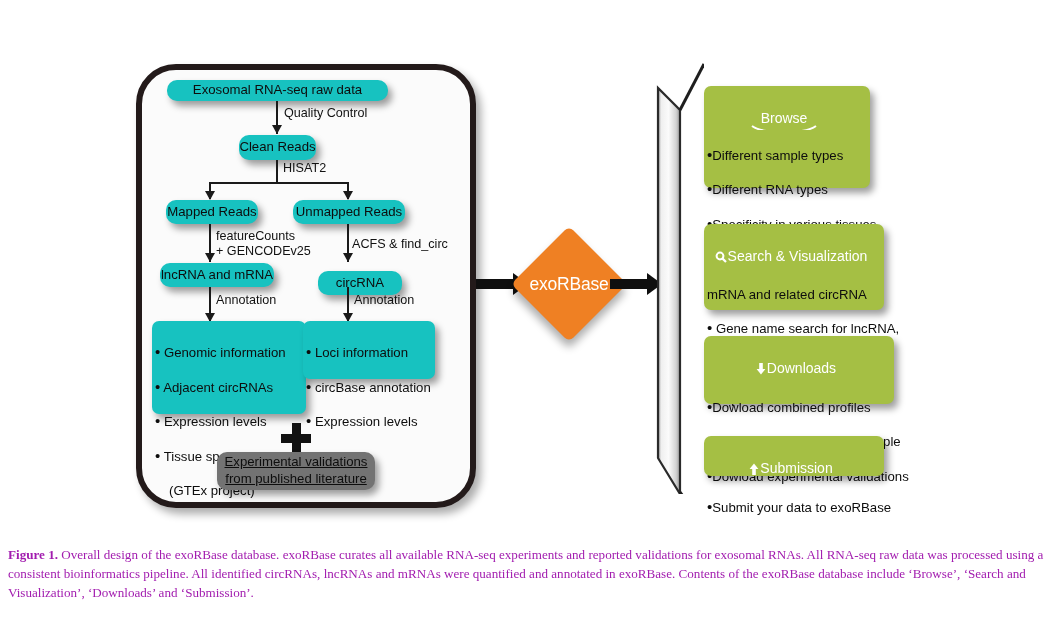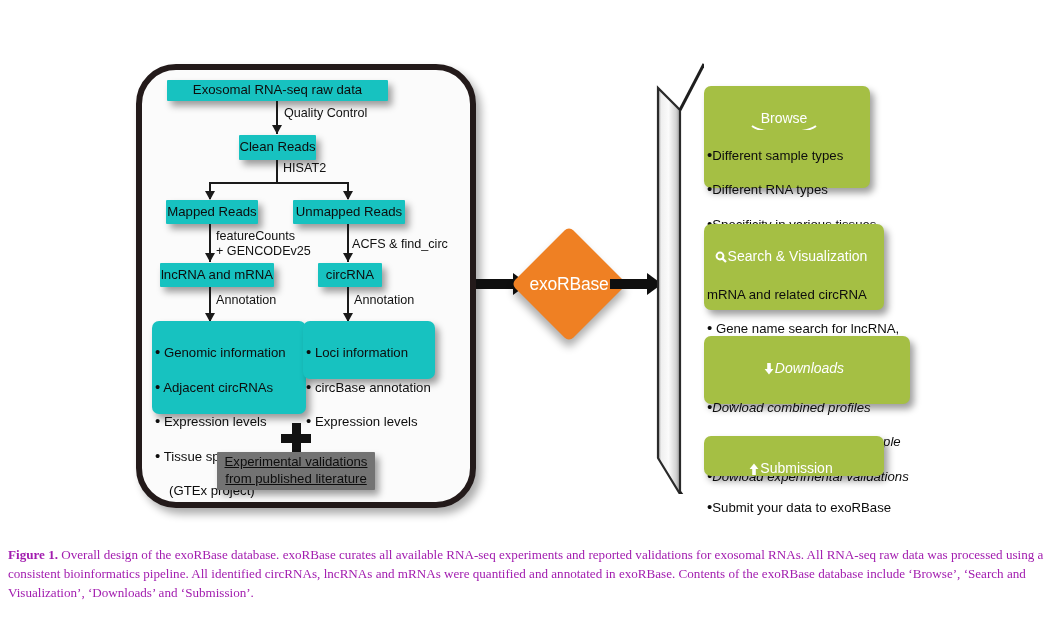--- a/index.html
+++ b/index.html
@@ -10,21 +10,21 @@
     font-family:"Liberation Sans", sans-serif;
     position:relative;
     overflow:hidden;
   }
   #figure{position:absolute;left:0;top:0;width:1054px;height:637px;}
 
   
   .pill{
     position:absolute;
     box-sizing:border-box;
-    border-radius:1px;
+    border-radius:10px;
     color:#0d0d0d;
     font-size:13.2px;
     line-height:1.28;
     display:flex;
     align-items:center;
     justify-content:center;
     text-align:center;
     box-shadow:4px 5px 7px rgba(0,0,0,0.38);
     white-space:pre-line;
   }
@@ -178,21 +178,21 @@
   <div class="ln vln" style="left:209px;top:224px;height:38px;"></div>
   <div class="ahead" style="left:204.5px;top:253px;"></div>
   <div class="elab" style="left:216px;top:229px;">featureCounts
  + GENCODEv25</div>
 
   <div class="ln vln" style="left:347px;top:224px;height:38px;"></div>
   <div class="ahead" style="left:342.5px;top:253px;"></div>
   <div class="elab" style="left:352px;top:237px;">ACFS &amp; find_circ</div>
 
   <div class="pill teal" style="left:160px;top:263px;width:114px;height:24px;">lncRNA and mRNA</div>
-  <div class="pill teal" style="left:318px;top:263px;width:64px;height:24px;">circRNA</div>
+  <div class="pill teal" style="left:318px;top:271px;width:84px;height:24px;">circRNA</div>
 
   <div class="ln vln" style="left:209px;top:287px;height:34px;"></div>
   <div class="ahead" style="left:204.5px;top:313px;"></div>
   <div class="elab" style="left:216px;top:293px;">Annotation</div>
 
   <div class="ln vln" style="left:347px;top:287px;height:34px;"></div>
   <div class="ahead" style="left:342.5px;top:313px;"></div>
   <div class="elab" style="left:354px;top:293px;">Annotation</div>
 
   <div class="pill teal listbox" style="left:152px;top:321px;width:154px;height:93px;">
@@ -270,21 +270,21 @@
             <line x1="7.6" y1="7.6" x2="11" y2="11" stroke="#ffffff" stroke-width="2.2"></line>
           </svg>
       </span><span>Search &amp; Visualization</span>
     </span>
     <span class="li"><span>   mRNA and related circRNA</span></span>
     <span class="li"><span class="bul">•</span> <span>Gene name search for lncRNA,</span></span>
     <span class="li"><span class="bul">•</span> <span>Location search for circRNA</span></span>
     <span class="li"><span class="bul">•</span> <span>Expression visualization</span></span>
   </div>
 
-  <div class="pill olive listbox" style="left:704px;top:336px;width:206px;height:68px;font-style:italic;">
+  <div class="pill olive listbox" style="left:704px;top:336px;width:190px;height:68px;">
     <span class="phead">
       <span class="ic">
         <svg width="10" height="12" viewBox="0 0 10 12">
             <rect x="3.2" y="0" width="3.6" height="7" fill="#ffffff"></rect>
             <polygon points="0.6,6 9.4,6 5,11.5" fill="#ffffff"></polygon>
           </svg>
       </span><span>Downloads</span>
     </span>
     <span class="li"><span class="bul">•</span><span>Dowload combined profiles</span></span>
     <span class="li"><span class="bul">•</span><span>Dowload profile for each sample</span></span>

